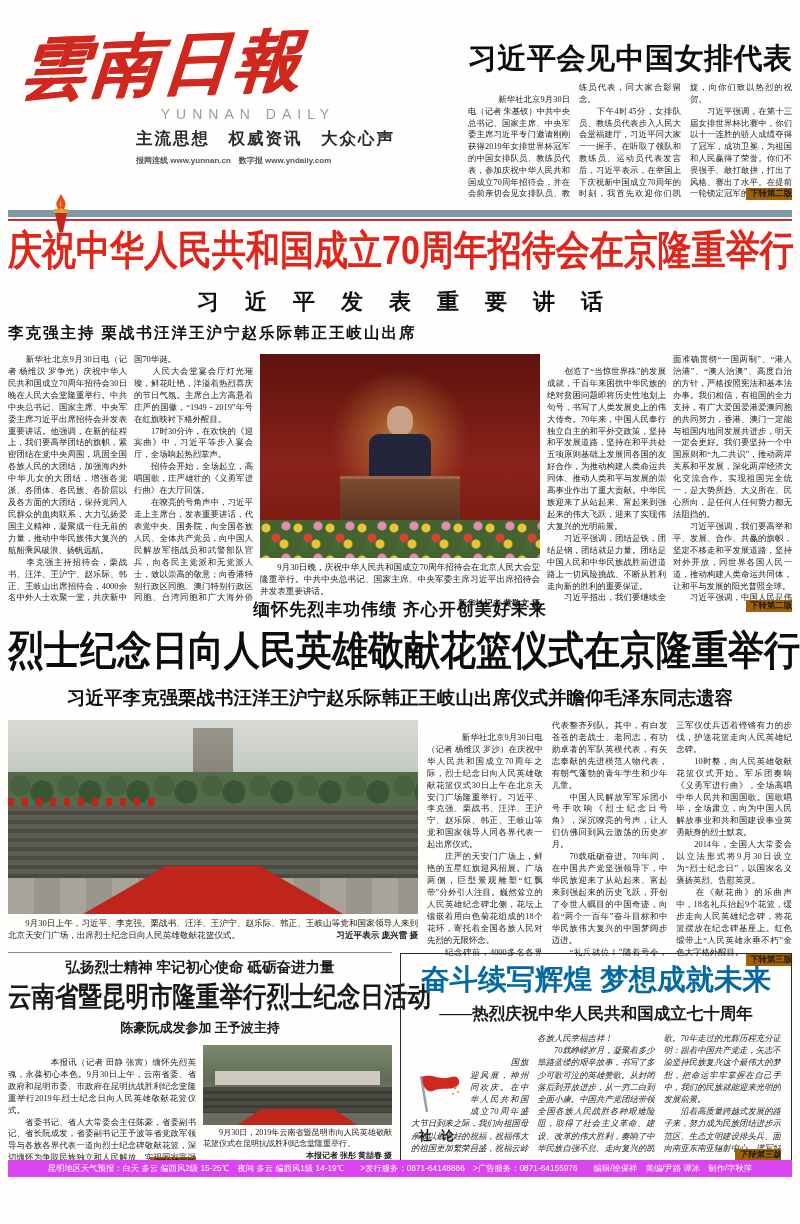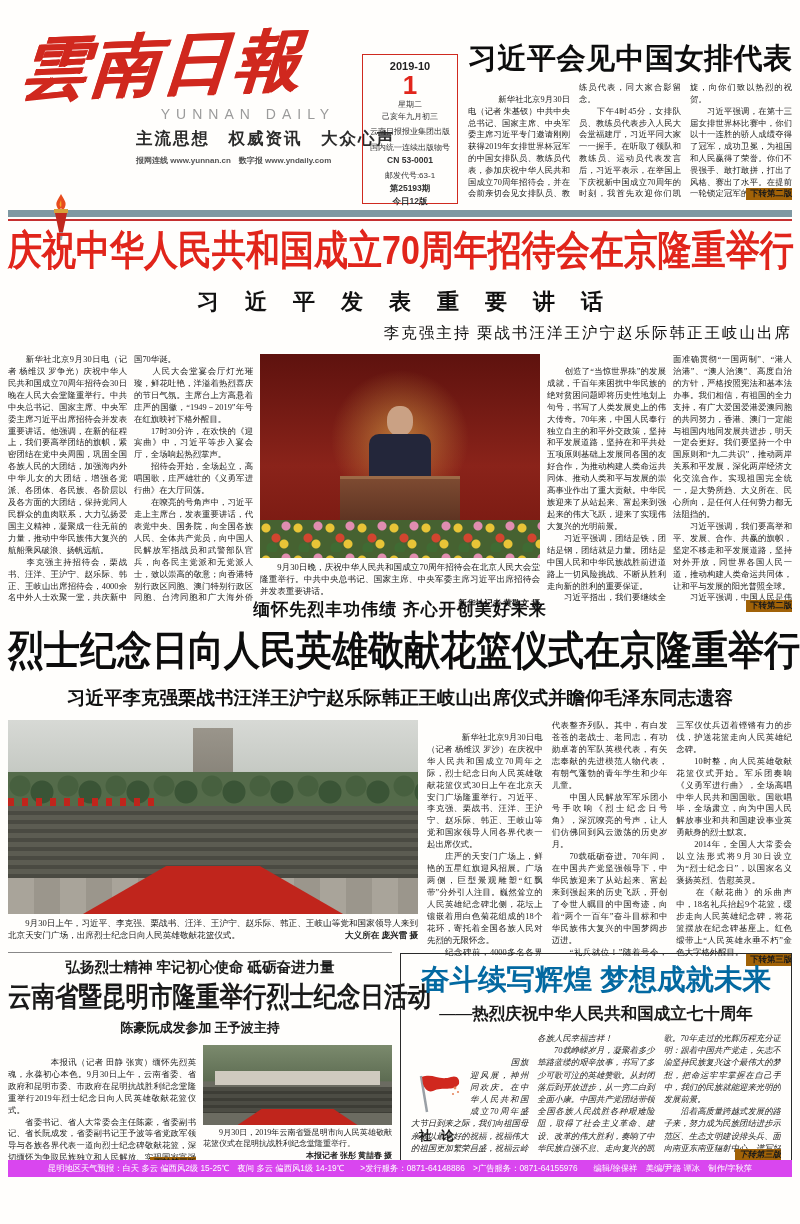--- a/index.html
+++ b/index.html
@@ -43,21 +43,21 @@
   .band-gray{ height:7px; background:#7f98a2; }
   .band-red{ height:2px; background:#c53030; margin-top:2px; }
   .torch{ position:absolute; left:40px; top:-18px; }
 
   
   .leadstory{ position:absolute; left:8px; top:228px; width:784px; }
   .ls-h1{ font-family:"Liberation Sans", sans-serif; font-weight:bold; text-align:center;
     color:#e1251b; font-size:34px; transform:scaleY(1.2); transform-origin:center; white-space:nowrap; }
   .ls-deck1{ margin-top:13px; text-align:center; font-family:"Liberation Sans", sans-serif;
     font-weight:bold; font-size:22px; letter-spacing:26px; text-indent:26px; color:#111; }
-  .ls-deck2{ margin-top:6px; text-align:right; font-weight:normal; font-size:15.5px;
+  .ls-deck2{ margin-top:6px; text-align:left; font-weight:bold; font-size:15.5px;
     letter-spacing:2px; color:#111; }
   .ls-body{ display:flex; gap:7px; margin-top:10px; }
   .flow2{ position:relative; width:250px; height:258px; overflow:hidden;
     column-count:2; column-gap:7px; column-fill:auto;
     font-size:8.4px; line-height:1.42; text-align:justify; white-space:pre-wrap; }
   .figcol{ width:280px; }
   .caption{ margin-top:4px; font-size:8.6px; line-height:1.38; text-align:justify; white-space:pre-wrap; }
   .credit{ text-align:right; font-size:8.6px; font-weight:bold; }
 
   .photo{ position:relative; overflow:hidden; }
@@ -149,32 +149,20 @@
 
 <div class="page">
 
   <div class="masthead">
     <div class="calligraphy">雲南日報</div>
     <div class="m-en">YUNNAN DAILY</div>
     <div class="m-slogan">主流思想　权威资讯　大众心声</div>
     <div class="m-links">报网连线 www.yunnan.cn　数字报 www.yndaily.com</div>
   </div>
 
-  <div class="datebox">
-    <div class="db-ym">2019-10</div>
-    <div class="db-day">1</div>
-    <div class="db-s">星期二</div>
-    <div class="db-s">己亥年九月初三</div>
-    <div class="db-s mt">云南日报报业集团出版</div>
-    <div class="db-s mt">国内统一连续出版物号</div>
-    <div class="db-b">CN 53-0001</div>
-    <div class="db-s mt">邮发代号:63-1</div>
-    <div class="db-b mt">第25193期</div>
-    <div class="db-b">今日12版</div>
-  </div>
 
   <div class="topstory">
     <h2>习近平会见中国女排代表</h2>
     <div class="body">
       <span>　　新华社北京9月30日电（记者 朱基钗）中共中央总书记、国家主席、中央军委主席习近平专门邀请刚刚获得2019年女排世界杯冠军的中国女排队员、教练员代表，参加庆祝中华人民共和国成立70周年招待会，并在会前亲切会见女排队员、教练员代表，同大家合影留念。
 　　下午4时45分，女排队员、教练员代表步入人民大会堂福建厅，习近平同大家一一握手。在听取了领队和教练员、运动员代表发言后，习近平表示，在举国上下庆祝新中国成立70周年的时刻，我首先欢迎你们凯旋，向你们致以热烈的祝贺。
 　　习近平强调，在第十三届女排世界杯比赛中，你们以十一连胜的骄人成绩夺得了冠军，成功卫冕，为祖国和人民赢得了荣誉。你们不畏强手、敢打敢拼，打出了风格、赛出了水平。在提前一轮锁定冠军的情况下，你们在最后一场比赛中没有丝毫懈怠，尊重对手、尊重自己，坚持打好每一个球，很好诠释了奥林匹克精神和中华体育精神。中国女排夺得了第五个女排世界杯冠军，第十次荣膺世界排球“三大赛”冠军，激发了全国人民的爱国热情，增强了全国人民的民族自信心和自豪感。</span>
       <span class="jump">下转第二版</span>
     </div>
   </div>
@@ -232,21 +220,21 @@
     <div class="mm-body">
       <div class="mm-fig">
         <div class="photo mem-photo">
           <div class="mp-floor"></div>
           <div class="mp-monument"></div>
           <div class="mp-trees"></div>
           <div class="mp-flagrow"></div>
           <div class="mp-crowd"></div>
           <div class="mp-carpet"></div>
         </div>
-        <div class="caption"><span>　　9月30日上午，习近平、李克强、栗战书、汪洋、王沪宁、赵乐际、韩正、王岐山等党和国家领导人来到北京天安门广场，出席烈士纪念日向人民英雄敬献花篮仪式。</span><span class="credit" style="float:right">大义所在 庞兴雷 摄</span></div>
+        <div class="caption"><span>　　9月30日上午，习近平、李克强、栗战书、汪洋、王沪宁、赵乐际、韩正、王岐山等党和国家领导人来到北京天安门广场，出席烈士纪念日向人民英雄敬献花篮仪式。</span><span class="credit" style="float:right">习近平表示 庞兴雷 摄</span></div>
       </div>
       <div class="flow3">
         <span>　　新华社北京9月30日电（记者 杨维汉 罗沙）在庆祝中华人民共和国成立70周年之际，烈士纪念日向人民英雄敬献花篮仪式30日上午在北京天安门广场隆重举行。习近平、李克强、栗战书、汪洋、王沪宁、赵乐际、韩正、王岐山等党和国家领导人同各界代表一起出席仪式。
 　　庄严的天安门广场上，鲜艳的五星红旗迎风招展。广场两侧，巨型景观雕塑“红飘带”分外引人注目。巍然耸立的人民英雄纪念碑北侧，花坛上镶嵌着用白色菊花组成的18个花环，寄托着全国各族人民对先烈的无限怀念。
 　　纪念碑前，4000多名各界代表整齐列队。其中，有白发苍苍的老战士、老同志，有功勋卓著的军队英模代表，有矢志奉献的先进模范人物代表，有朝气蓬勃的青年学生和少年儿童。
 　　中国人民解放军军乐团小号手吹响《烈士纪念日号角》，深沉嘹亮的号声，让人们仿佛回到风云激荡的历史岁月。
 　　70载砥砺奋进。70年间，在中国共产党坚强领导下，中华民族迎来了从站起来、富起来到强起来的历史飞跃，开创了令世人瞩目的中国奇迹，向着“两个一百年”奋斗目标和中华民族伟大复兴的中国梦阔步迈进。
 　　“礼兵就位！”随着号令，三军仪仗兵迈着铿锵有力的步伐，护送花篮走向人民英雄纪念碑。
 　　10时整，向人民英雄敬献花篮仪式开始。军乐团奏响《义勇军进行曲》，全场高唱中华人民共和国国歌。国歌唱毕，全场肃立，向为中国人民解放事业和共和国建设事业英勇献身的烈士默哀。
 　　2014年，全国人大常委会以立法形式将9月30日设立为“烈士纪念日”，以国家名义褒扬英烈、告慰英灵。

